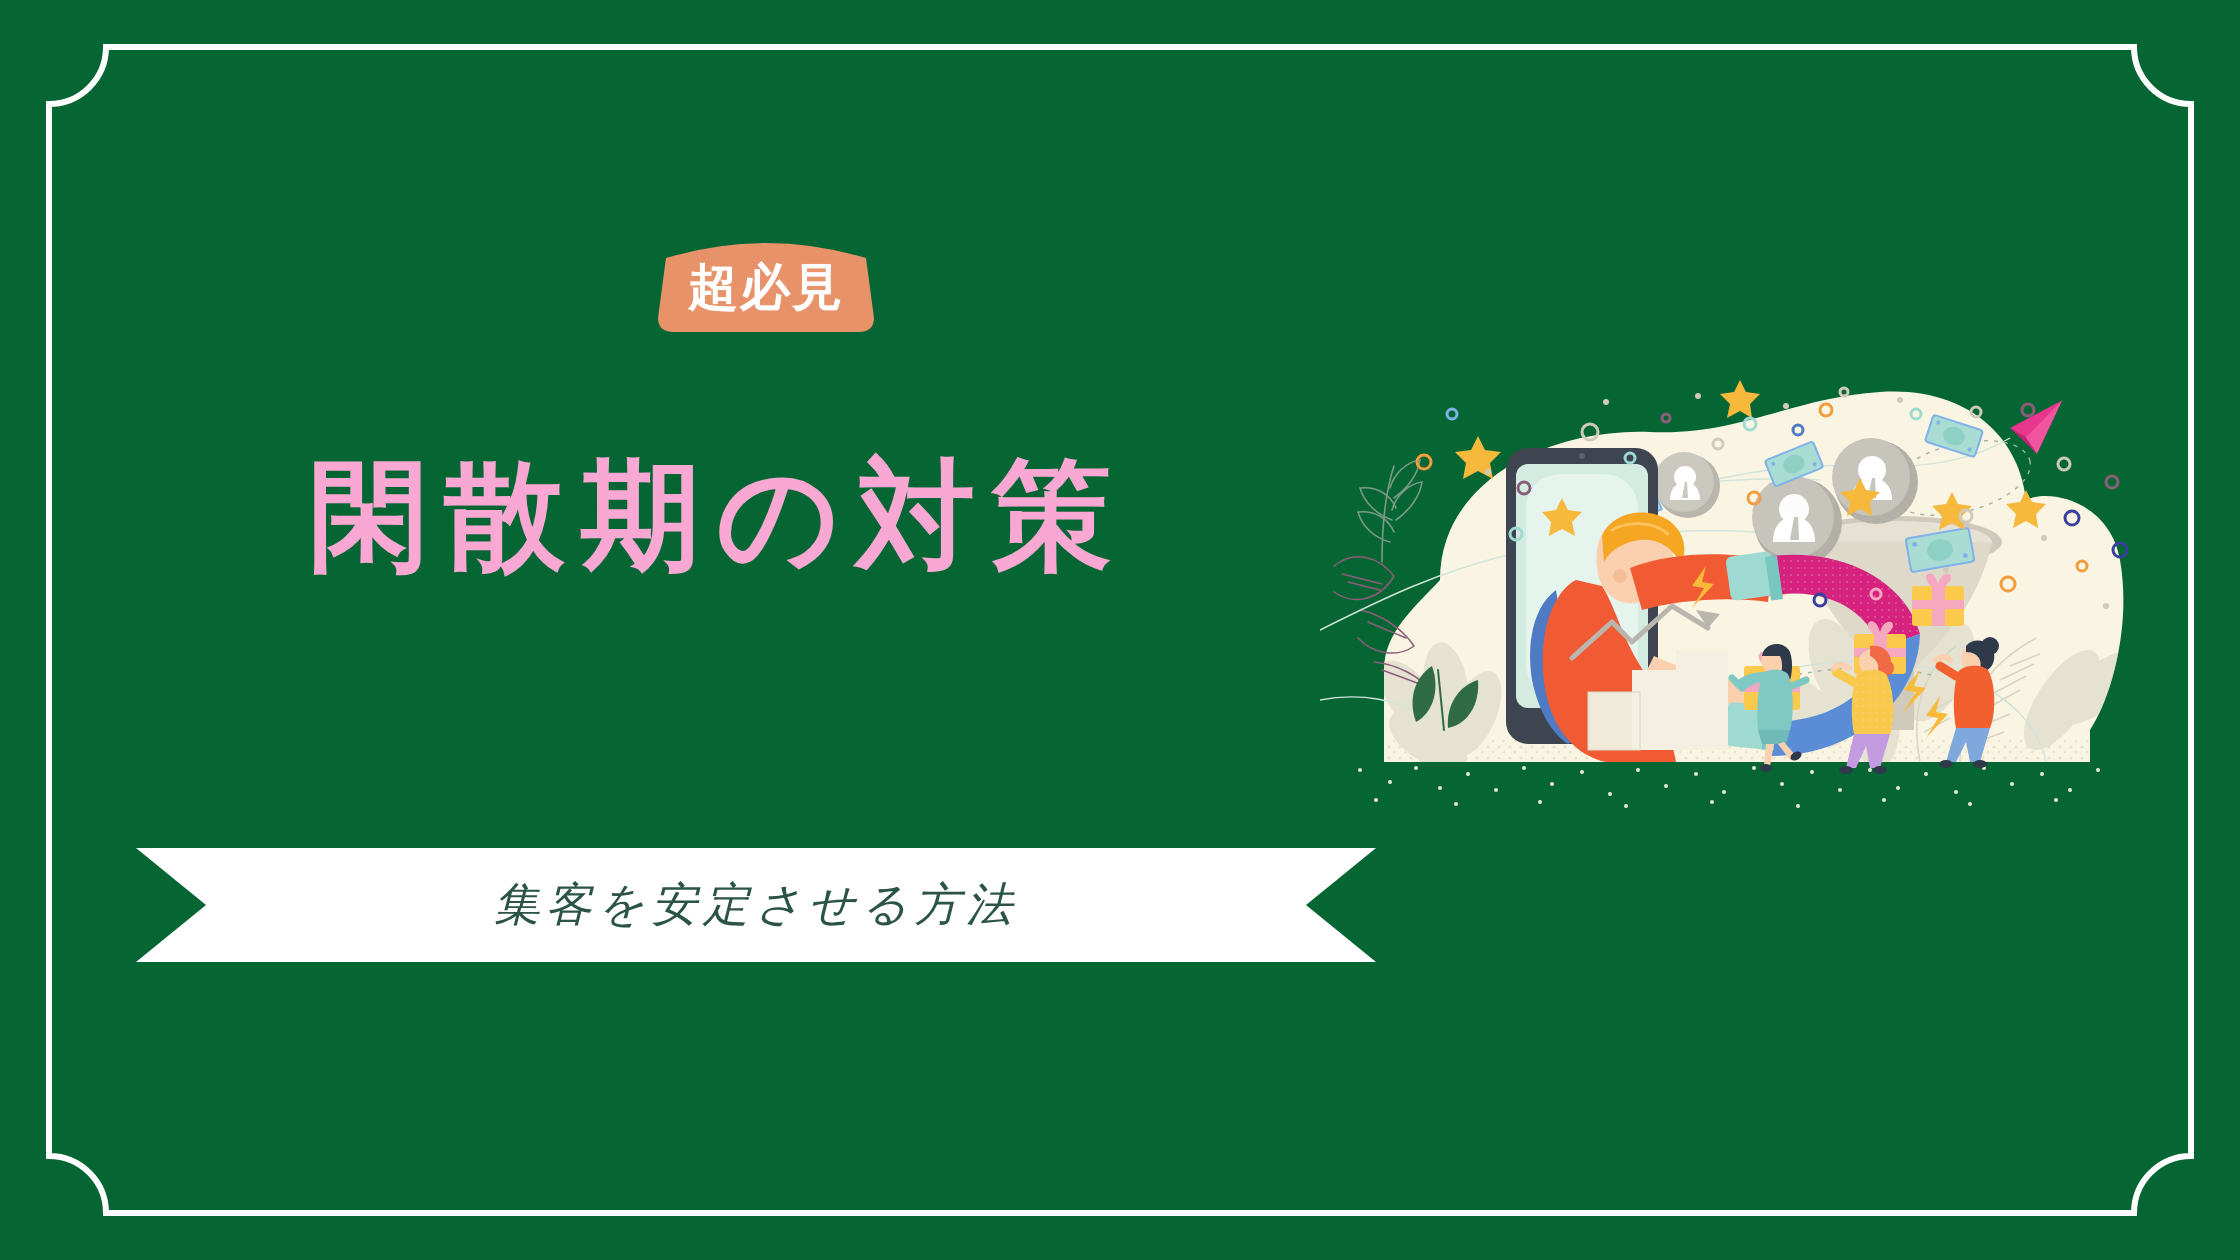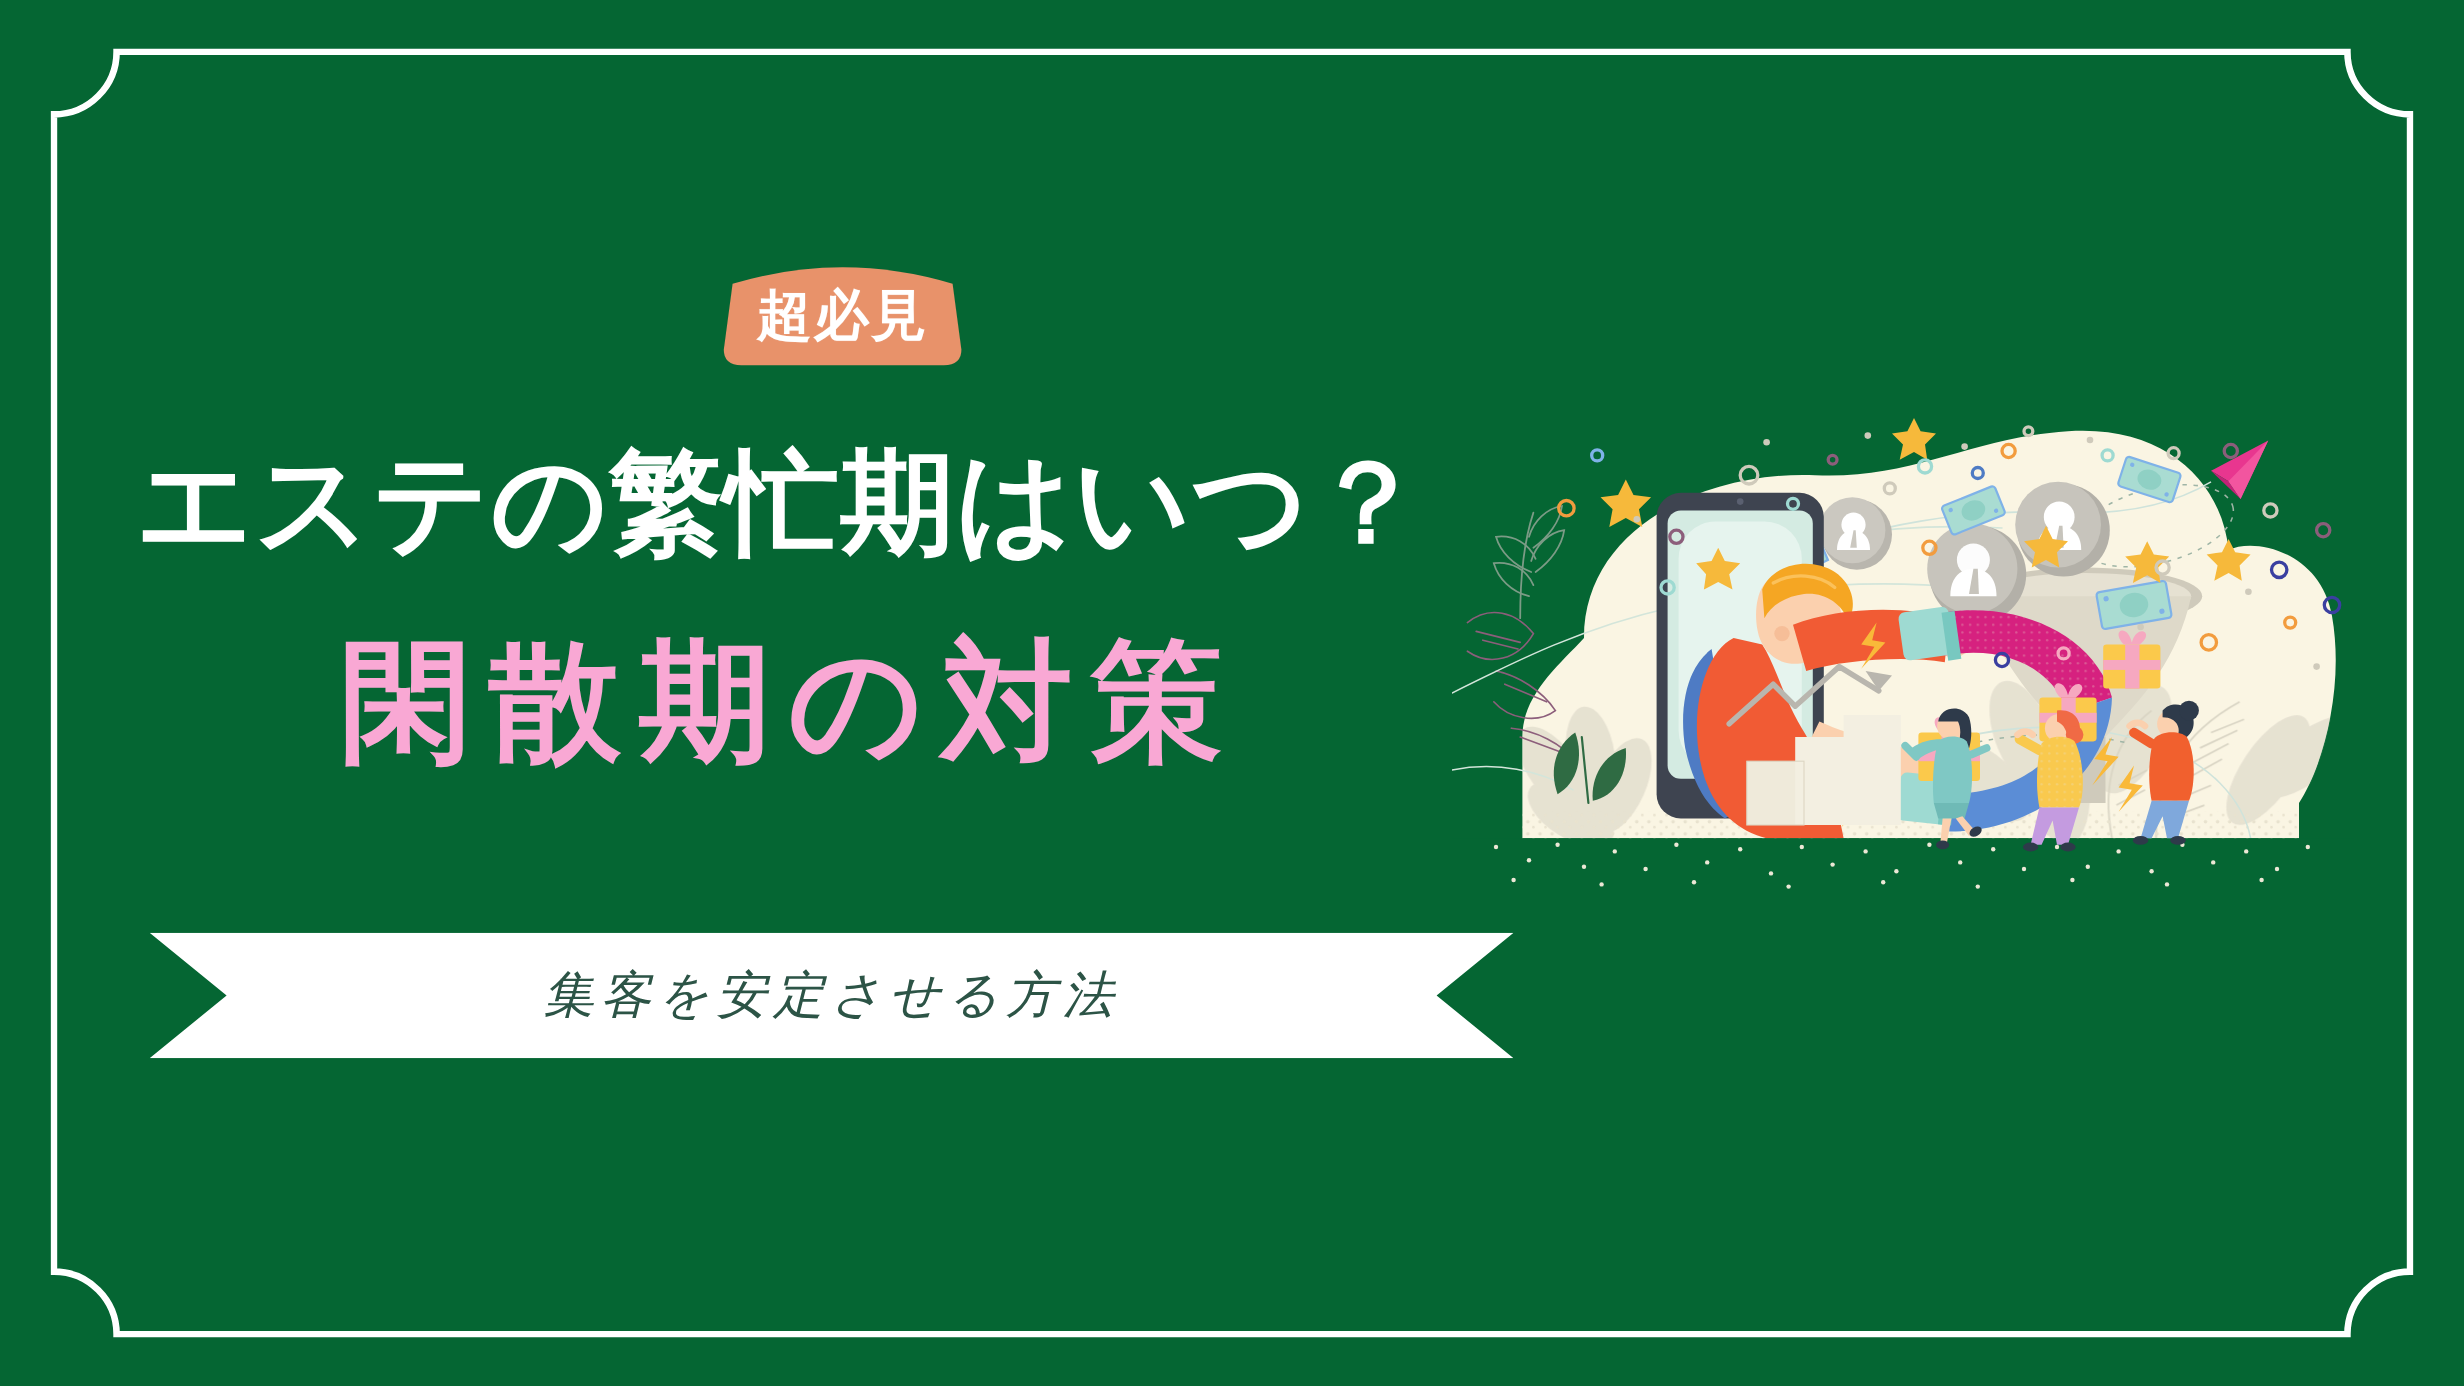--- a/index.html
+++ b/index.html
@@ -111,21 +111,20 @@
   <div class="badge">
     <span class="shape">
       <svg viewBox="0 0 228 104" preserveAspectRatio="none" aria-hidden="true">
         <path d="M 14 26 Q 114 -4 214 26 L 222 86 Q 222 100 206 100 L 22 100 Q 6 100 6 86 Z" fill="#E8926A"></path>
       </svg>
     </span>
     <span class="label">超必見</span>
   </div>
 
   <div class="title-block">
-    <div class="title-line1">エステの繁忙期はいつ？</div>
     <div class="title-line2">閑散期の対策</div>
   </div>
 
   <div class="ribbon">
     <span class="bg">
       <svg viewBox="0 0 1240 114" preserveAspectRatio="none" aria-hidden="true">
         <path d="M 0 0 L 1240 0 L 1170 57 L 1240 114 L 0 114 L 70 57 Z" fill="#ffffff"></path>
       </svg>
     </span>
     <span class="text">集客を安定させる方法</span>

